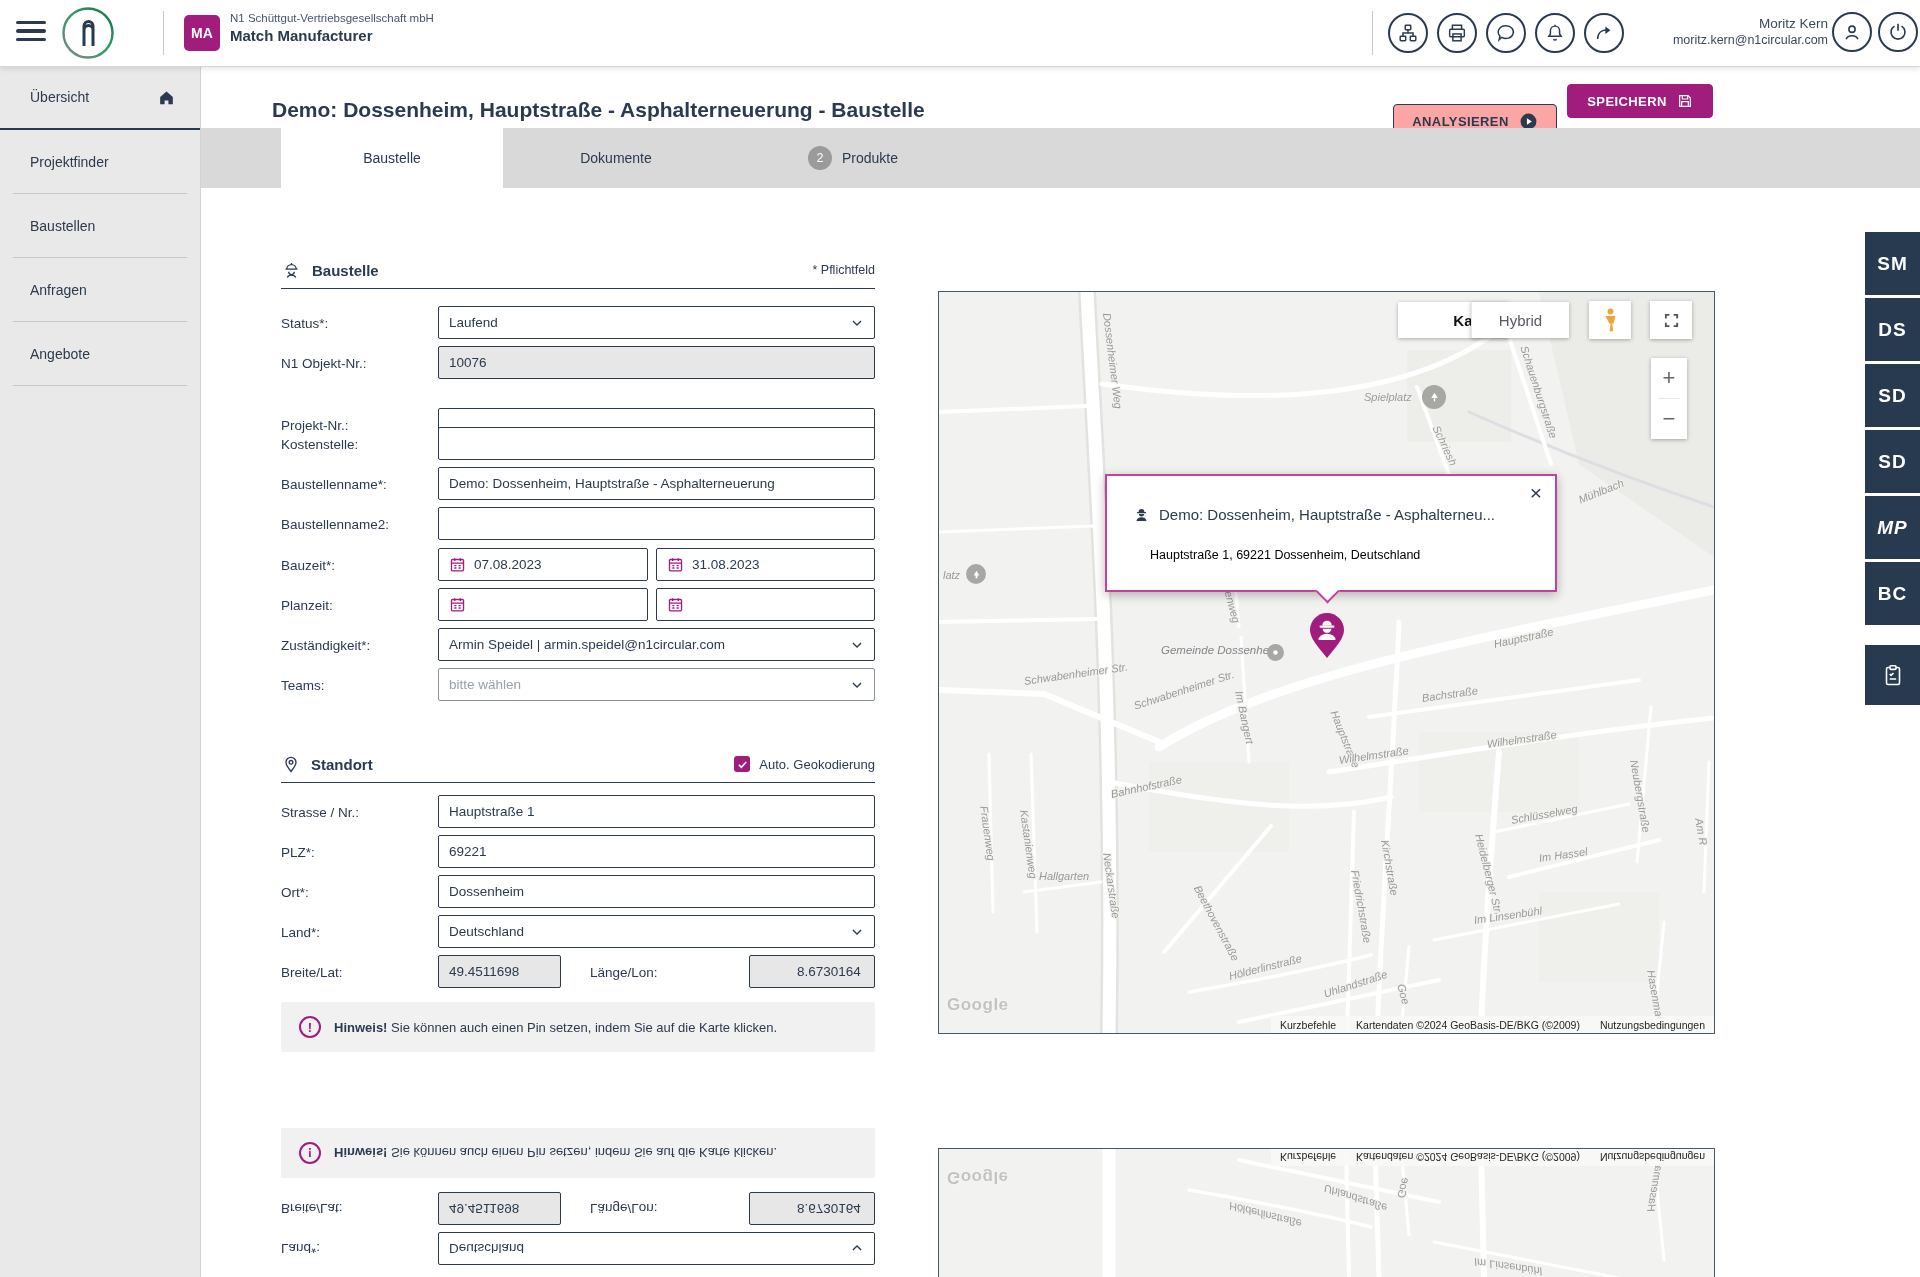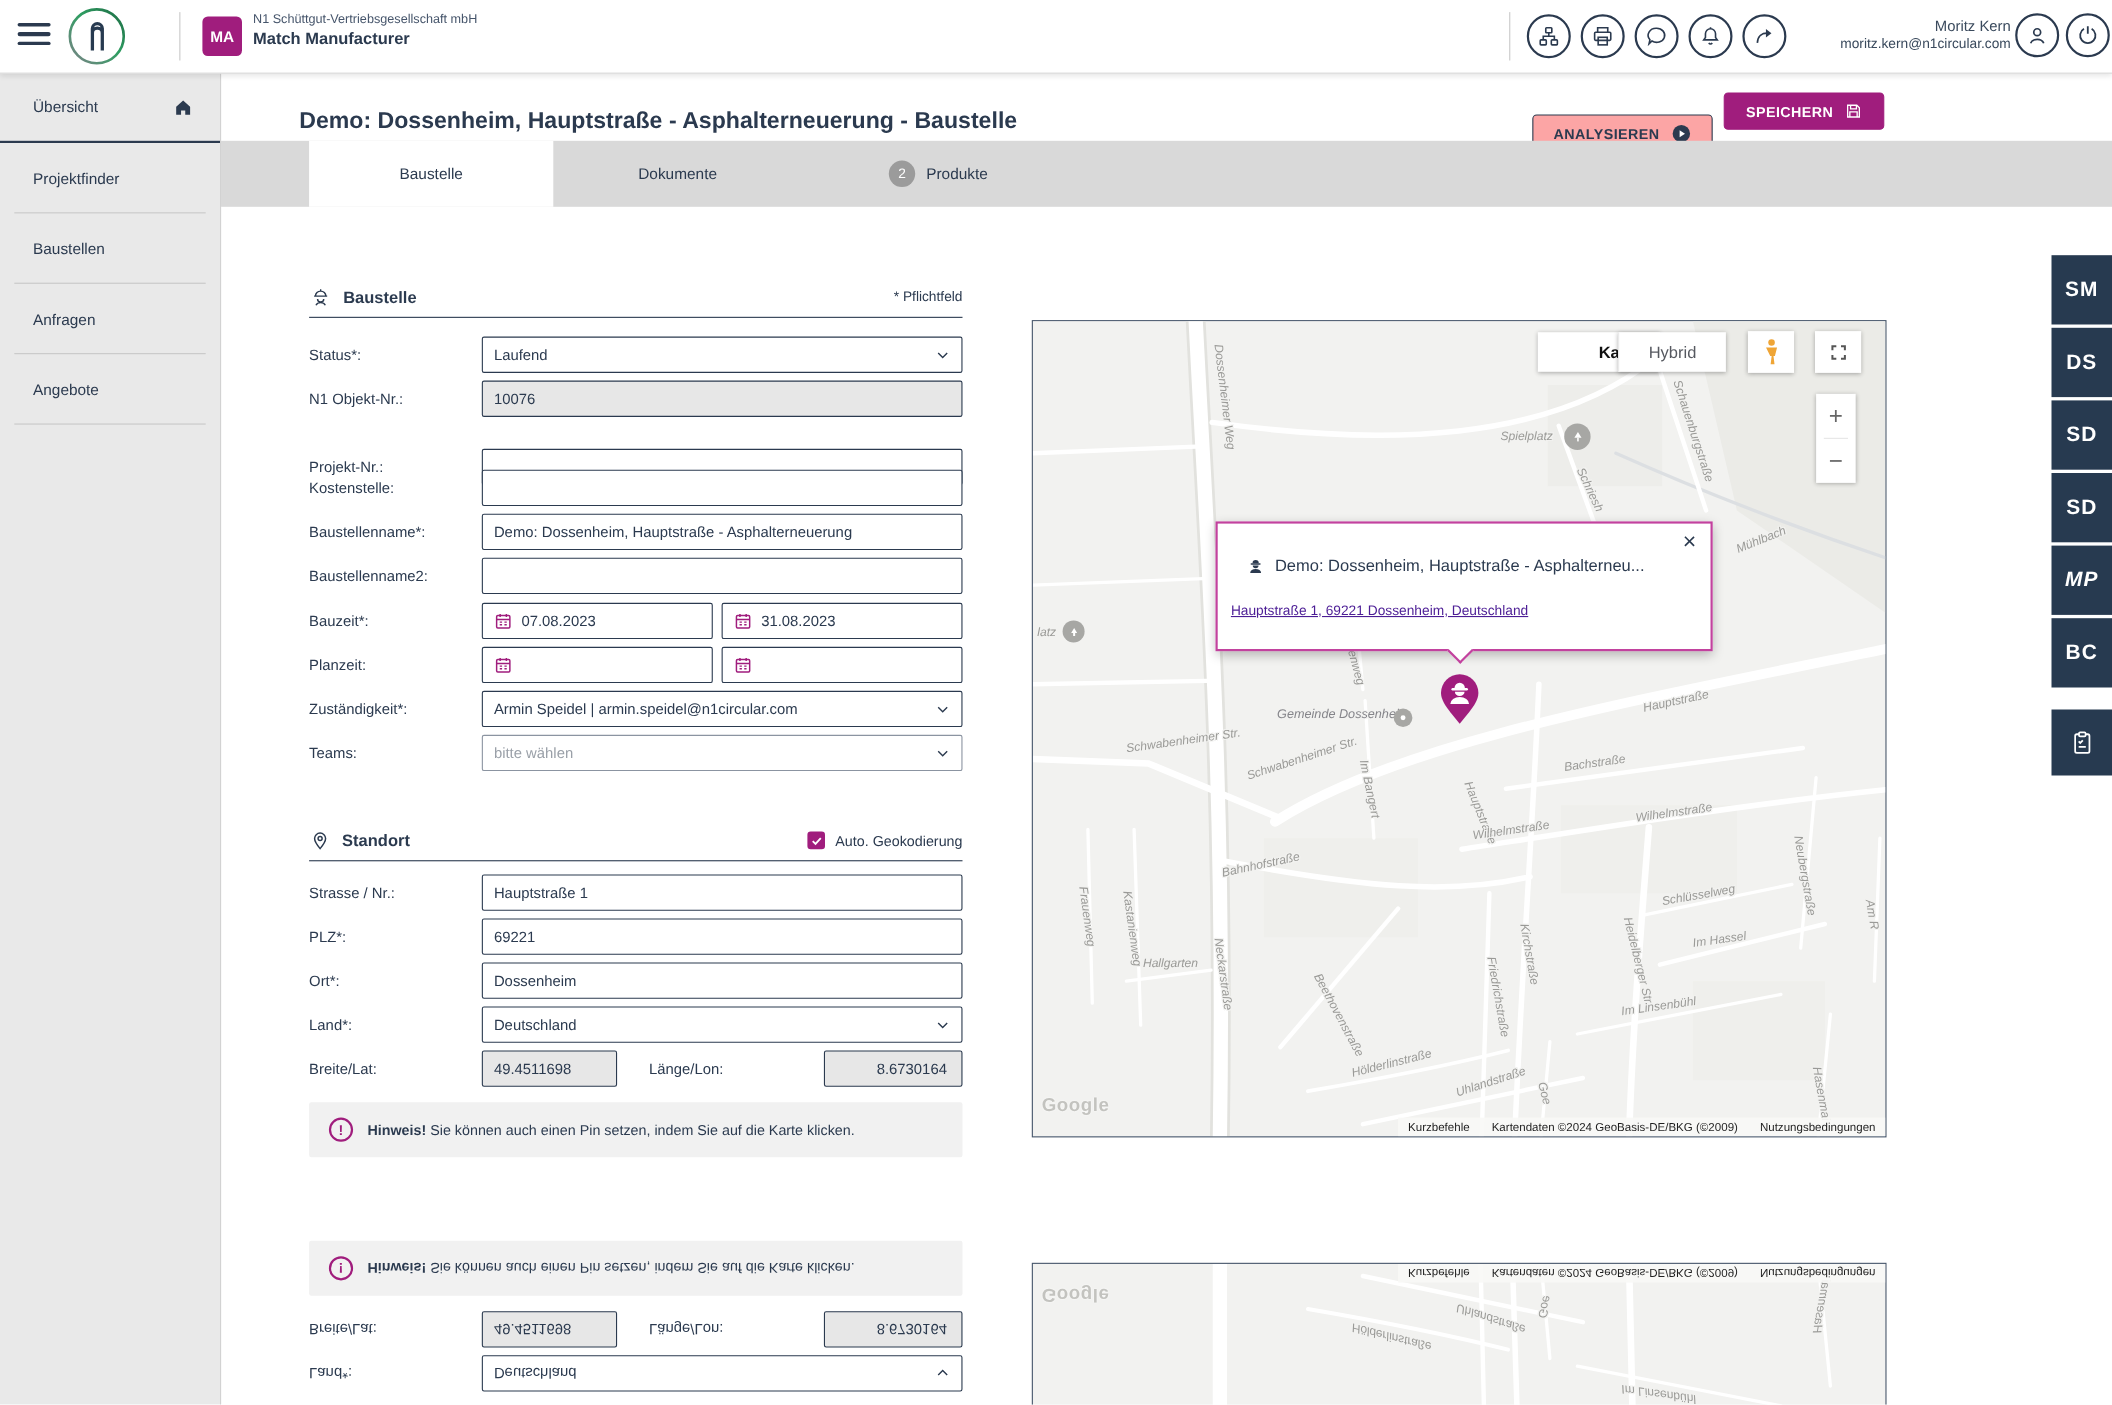--- a/index.html
+++ b/index.html
@@ -63,21 +63,21 @@
   .gbtn{position:absolute;background:#fff;box-shadow:0 1px 4px rgba(0,0,0,.3);display:flex;align-items:center;justify-content:center;cursor:pointer;}
   .maptype{font-size:15px;color:#565960;}
   .maptype.on{font-weight:700;color:#111;}
   .zoomctl{position:absolute;left:712px;top:66px;width:36px;height:81px;background:#fff;box-shadow:0 1px 4px rgba(0,0,0,.3);display:flex;flex-direction:column;}
   .zbtn{flex:1;display:flex;align-items:center;justify-content:center;font-size:22px;color:#666;cursor:pointer;}
   .zdiv{height:1px;background:#e6e6e6;margin:0 7px;}
   .poi{position:absolute;border-radius:50%;background:#a7a7a4;display:flex;align-items:center;justify-content:center;}
   .popup{position:absolute;left:166px;top:182px;width:452px;height:118px;background:#fff;border:2px solid #c2429e;box-shadow:0 3px 10px rgba(0,0,0,.28);box-sizing:border-box;z-index:6;}
   .pclose{position:absolute;right:13px;top:6px;font-size:21px;color:#2b3a4f;cursor:pointer;line-height:1;}
   .ptrow{position:absolute;left:26px;top:30px;display:flex;align-items:center;gap:9px;font-size:15px;font-weight:400;color:#2b3a4f;}
-  .paddr{position:absolute;left:12px;top:72px;font-size:12.5px;color:#4c1d95;text-decoration:underline;}
+  .paddr{position:absolute;left:43px;top:72px;font-size:12.5px;color:#000000;}
   .tail{position:absolute;left:380px;top:291px;width:15px;height:15px;background:#fff;border-right:2px solid #c2429e;border-bottom:2px solid #c2429e;transform:rotate(45deg);z-index:7;}
   .glogo{position:absolute;left:8px;top:703px;font-size:17px;font-weight:700;color:#c3c3bf;letter-spacing:.5px;text-shadow:0 0 2px #fff;}
   .attr{position:absolute;right:0;bottom:0;height:17px;background:rgba(248,248,246,.9);display:flex;align-items:center;gap:20px;padding:0 9px;font-size:10.5px;color:#1f1f1f;white-space:nowrap;}
   
   .tile{position:absolute;left:1865px;width:55px;height:63px;background:#273a50;color:#fff;font-weight:700;font-size:19px;letter-spacing:1px;display:flex;align-items:center;justify-content:center;cursor:pointer;z-index:50;}
   
   .flip{transform:scaleY(-1);}
   .mmap{position:absolute;left:938px;top:1148px;width:775px;height:129px;border:1px solid #46566b;background:#f2f2f0;overflow:hidden;}
   svg{display:block;}
 </style>

